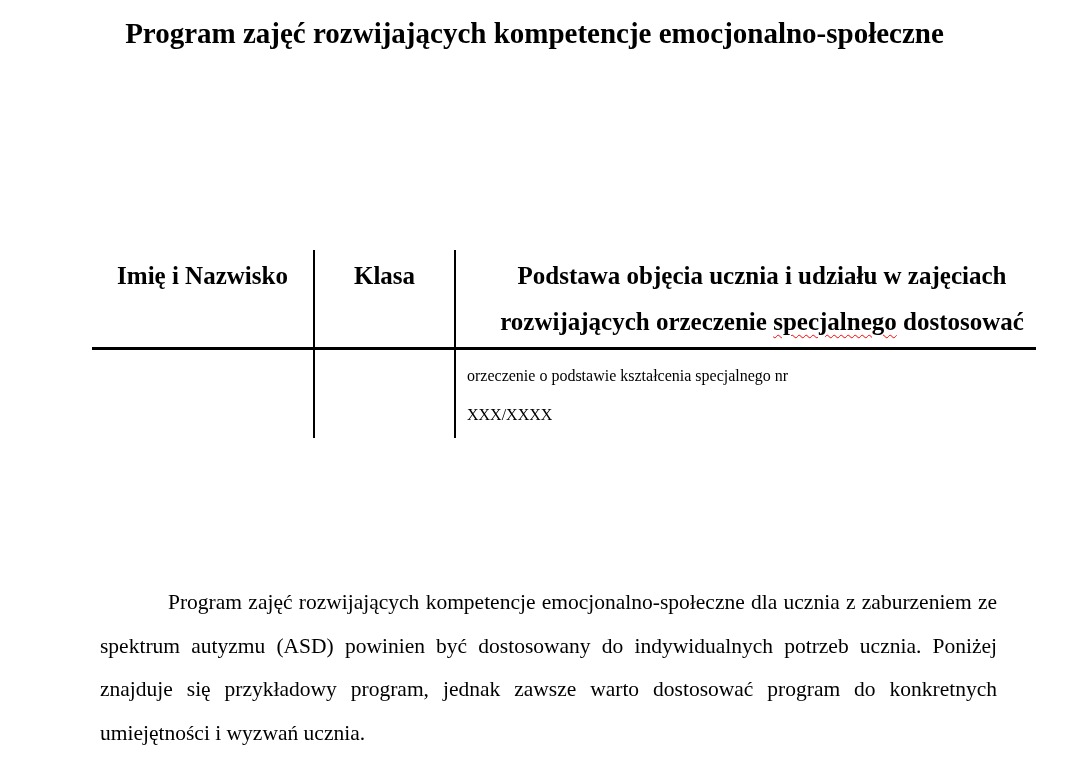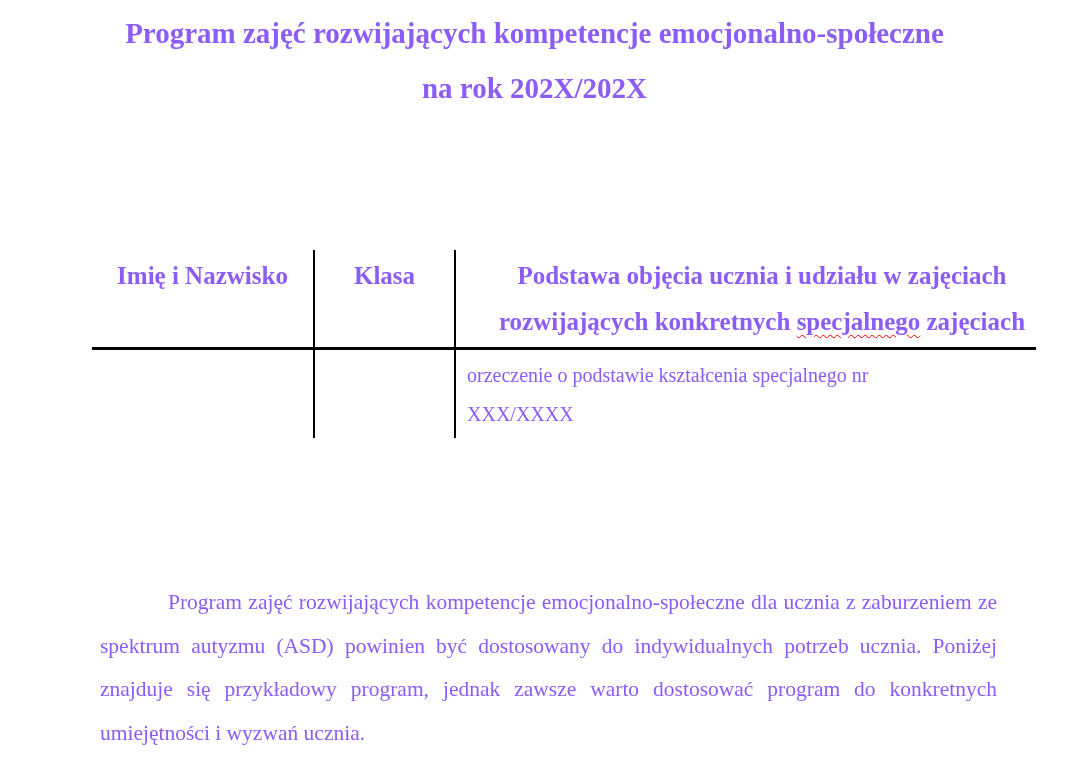--- a/index.html
+++ b/index.html
@@ -5,21 +5,21 @@
   html, body {
     margin: 0;
     padding: 0;
     background: #ffffff;
   }
   .page {
     position: relative;
     width: 1069px;
     height: 760px;
     background: #ffffff;
-    color: #8b5cf6;
+    color: #000000;
     font-family: "Liberation Serif", "DejaVu Serif", serif;
     overflow: hidden;
   }
 
   
   .doc-title {
     position: absolute;
     top: 6px;
     left: 0;
     width: 100%;
@@ -52,21 +52,21 @@
   .doc-table tr.hdr td {
     border-bottom: 3px solid #000000;
     font-weight: bold;
     font-size: 25px;
     line-height: 46px;
     text-align: center;
     padding-top: 3px;
   }
   .doc-table tr.bodyrow { height: 88px; }
   .doc-table tr.bodyrow td {
-    font-size: 20px;
+    font-size: 16px;
     line-height: 39px;
     padding-top: 6px;
   }
   .doc-table tr.bodyrow td.c3 {
     padding-left: 11px;
     text-align: left;
   }
   .misspelled {
     text-decoration-line: underline;
     text-decoration-style: wavy;
@@ -87,35 +87,34 @@
     text-indent: 68px;
   }
 </style>
 </head>
 <body>
 
 <div class="page">
 
   <div class="doc-title">
     <div>Program zajęć rozwijających kompetencje emocjonalno-społeczne</div>
-    <div>na rok 202X/202X</div>
   </div>
 
   <table class="doc-table">
     <tbody>
         <tr class="hdr">
       <td class="c1">
         <span>Imię i Nazwisko</span>
       </td>
       <td class="c2">
         <span>Klasa</span>
       </td>
       <td class="c3">
         <div>Podstawa objęcia ucznia i udziału w zajęciach</div>
-        <div><span>rozwijających konkretnych </span><span class="misspelled">specjalnego</span><span> zajęciach</span></div>
+        <div><span>rozwijających orzeczenie </span><span class="misspelled">specjalnego</span><span> dostosować</span></div>
       </td>
     </tr>
     <tr class="bodyrow">
       <td class="c1"></td>
       <td class="c2"></td>
       <td class="c3">
         <div>orzeczenie o podstawie kształcenia specjalnego nr</div>
         <div>XXX/XXXX</div>
       </td>
     </tr>

